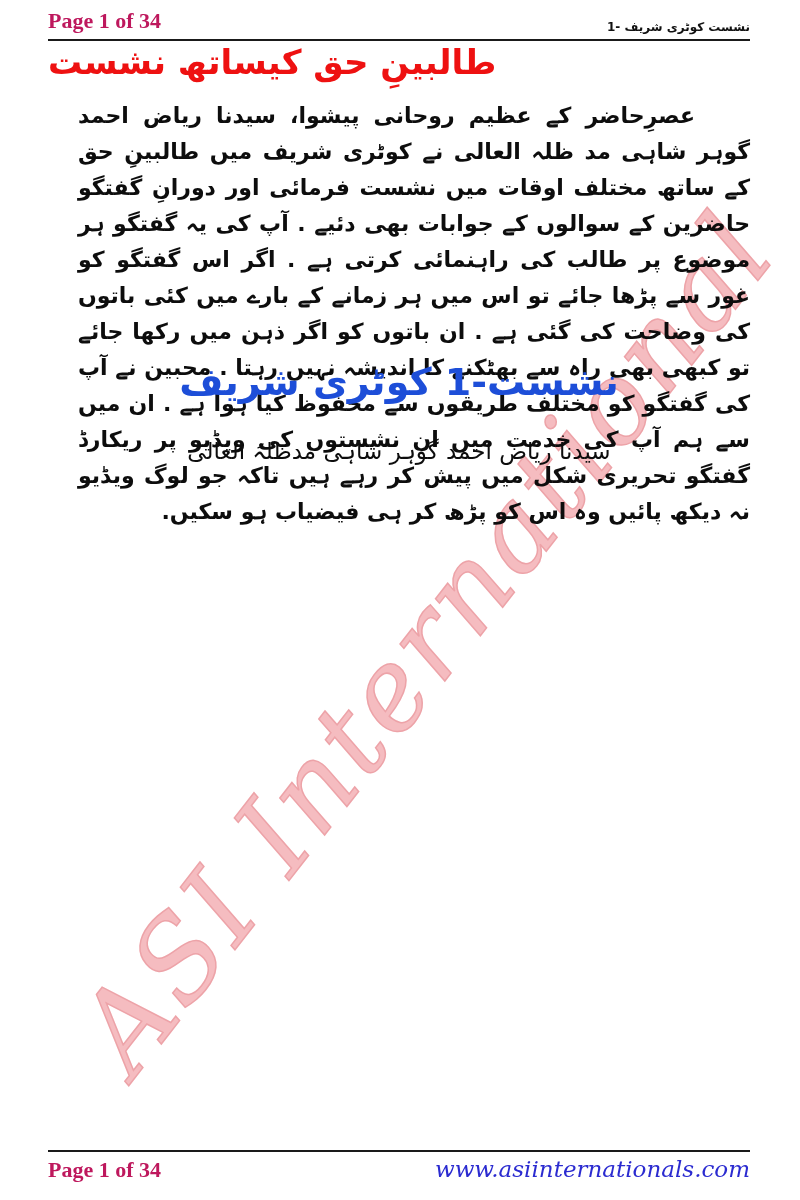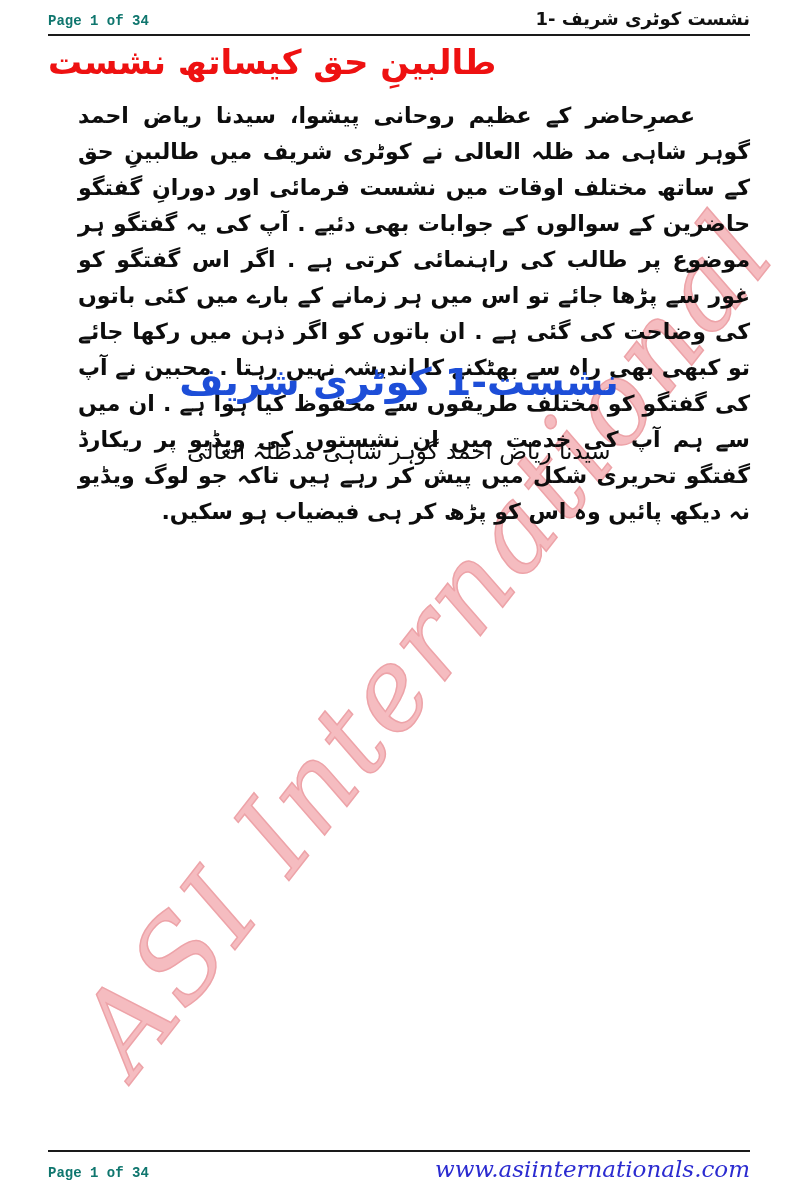--- a/index.html
+++ b/index.html
@@ -34,26 +34,26 @@
   .content{position:relative;z-index:1;}
   
   .header{
     position:absolute;left:48px;right:50px;top:8px;
     display:flex;justify-content:space-between;align-items:flex-end;
     border-bottom:2px solid #1a1a1a;
     padding-bottom:5px;
     z-index:1;
   }
   .page-label{
-    font-family:Liberation Mono, monospace;
-    font-weight:bold;font-size:14px;color:#0f766e;
+    font-family:Liberation Serif, serif;
+    font-weight:bold;font-size:22px;color:#be185d;
   }
   .header-urdu{
     direction:rtl;
-    font-size:18px;font-weight:bold;color:#111;
+    font-size:12px;font-weight:bold;color:#111;
     font-family:"DejaVu Sans",sans-serif;
   }
   
   .main-title{
     position:absolute;left:48px;right:50px;top:42px;
     direction:rtl;text-align:left;
     font-size:34px;font-weight:bold;
     color:#ee1111;
     z-index:1;
   }

